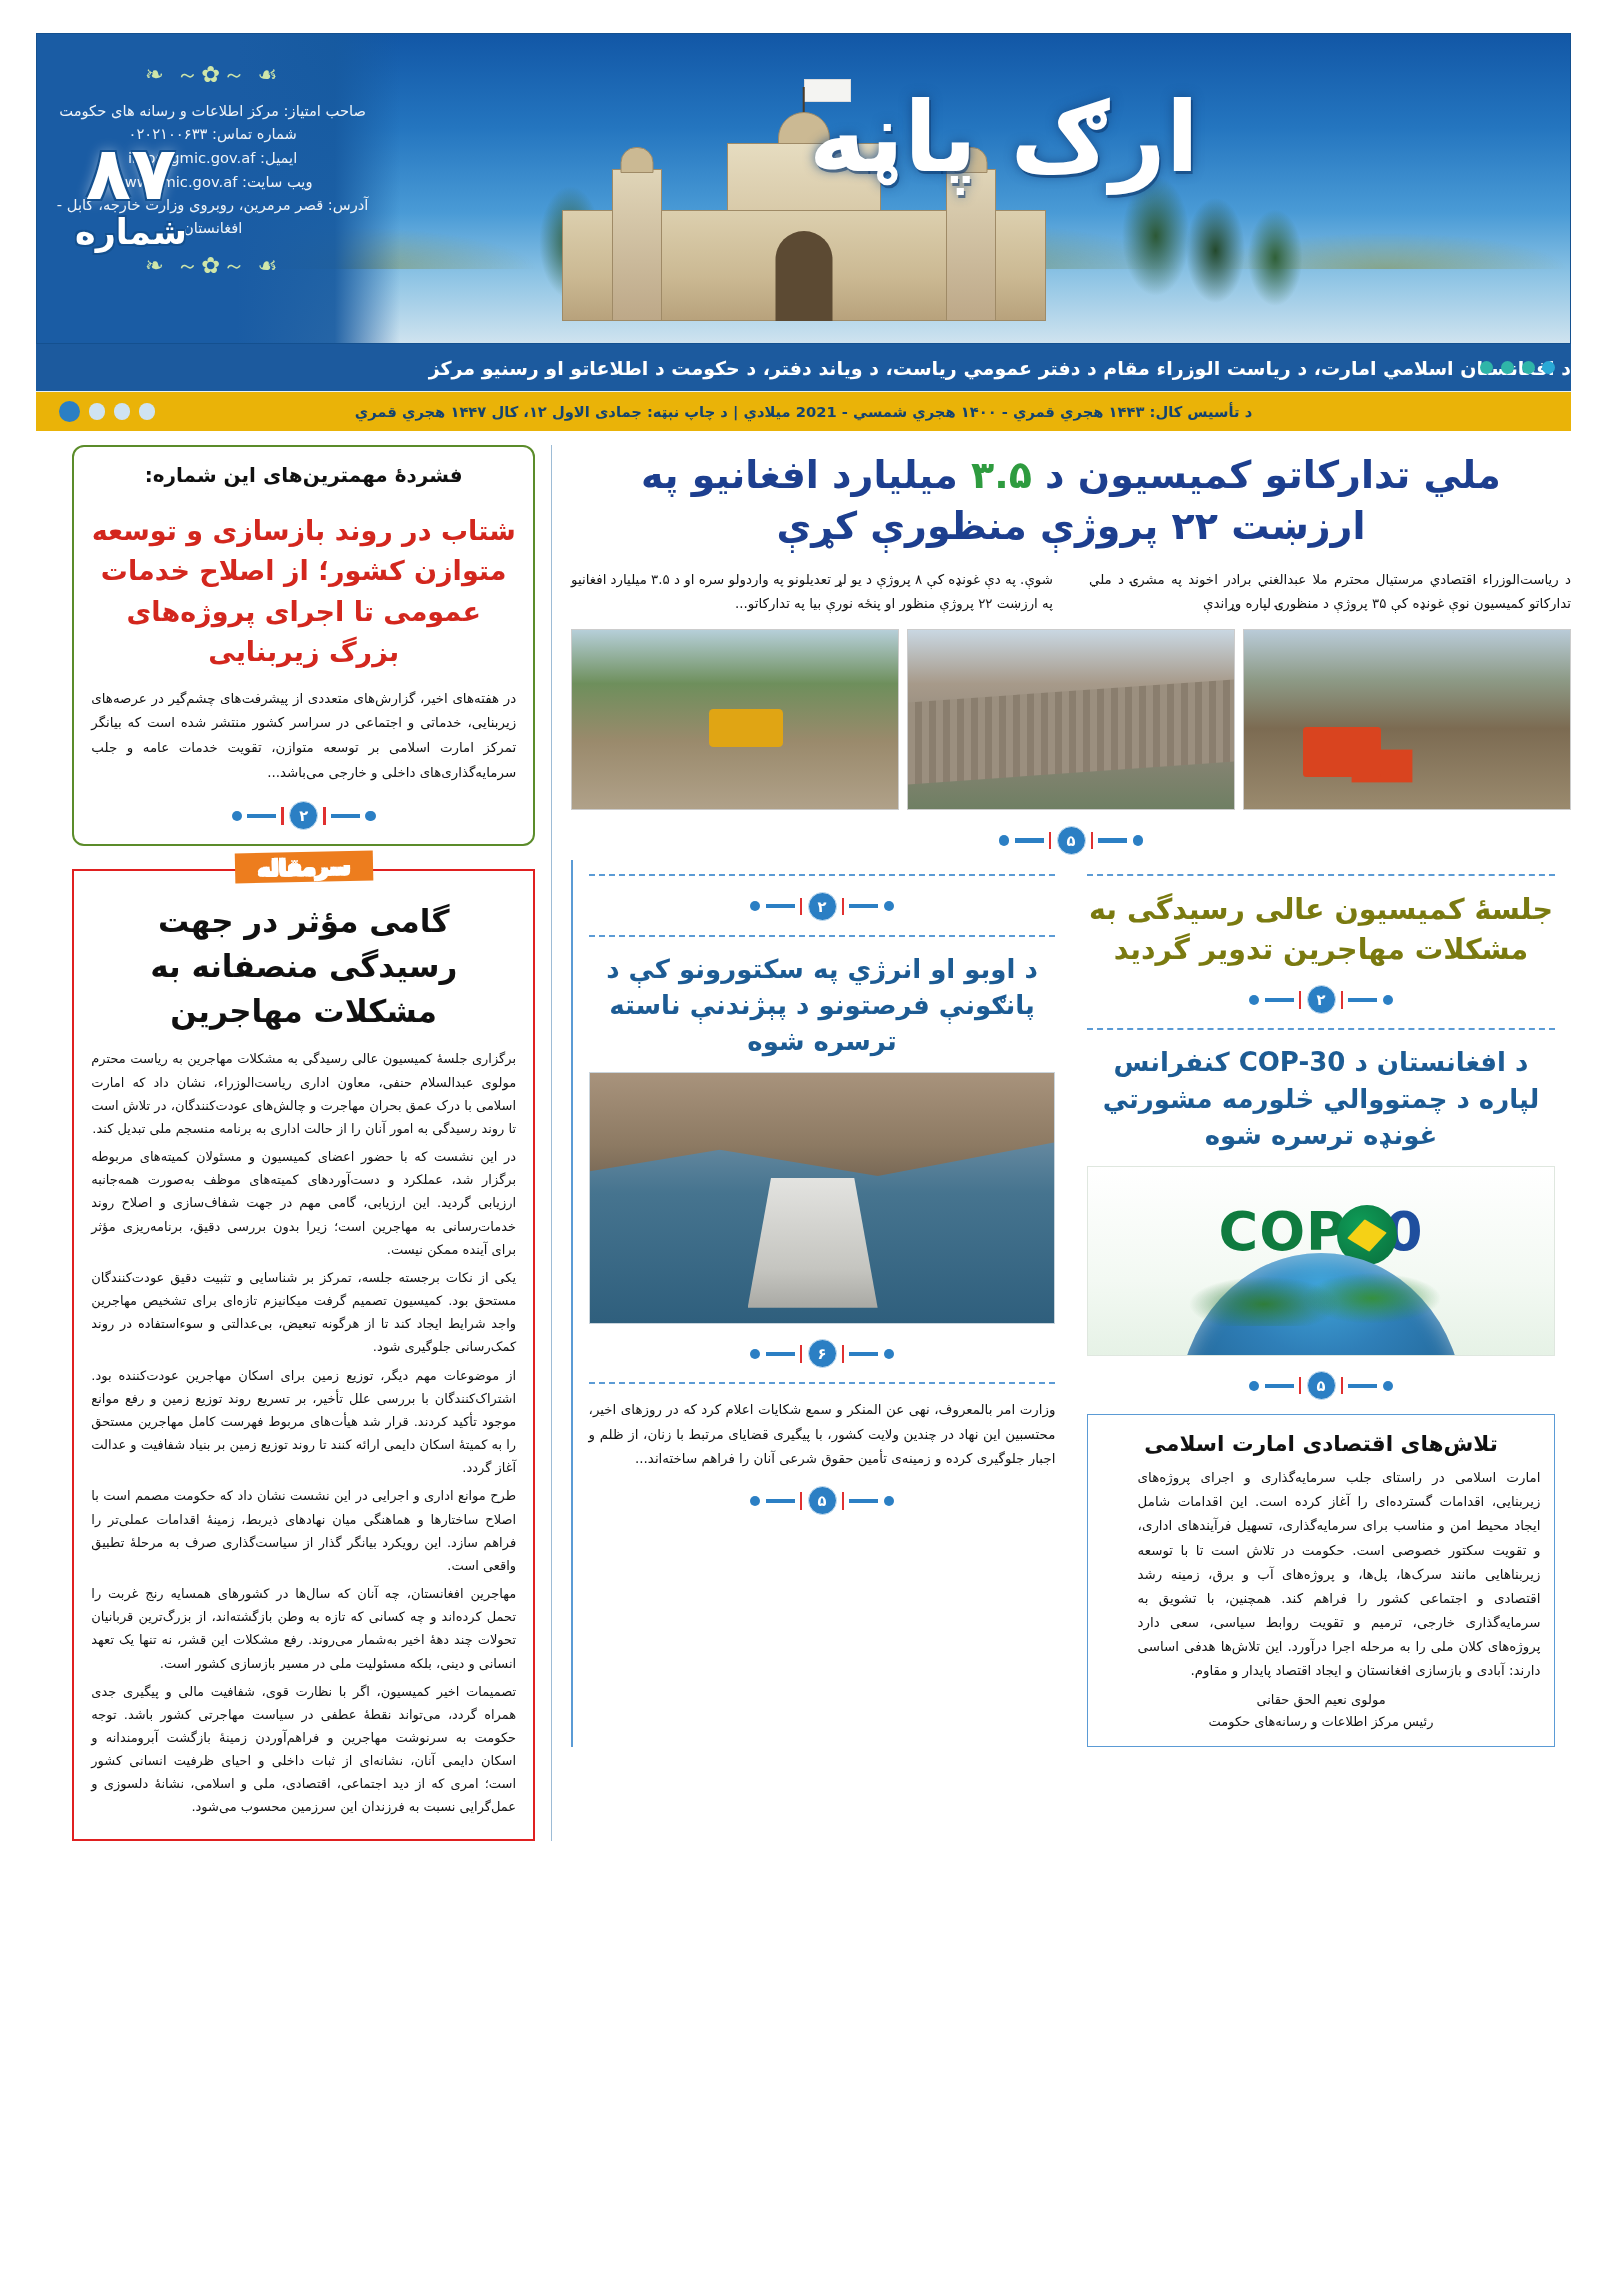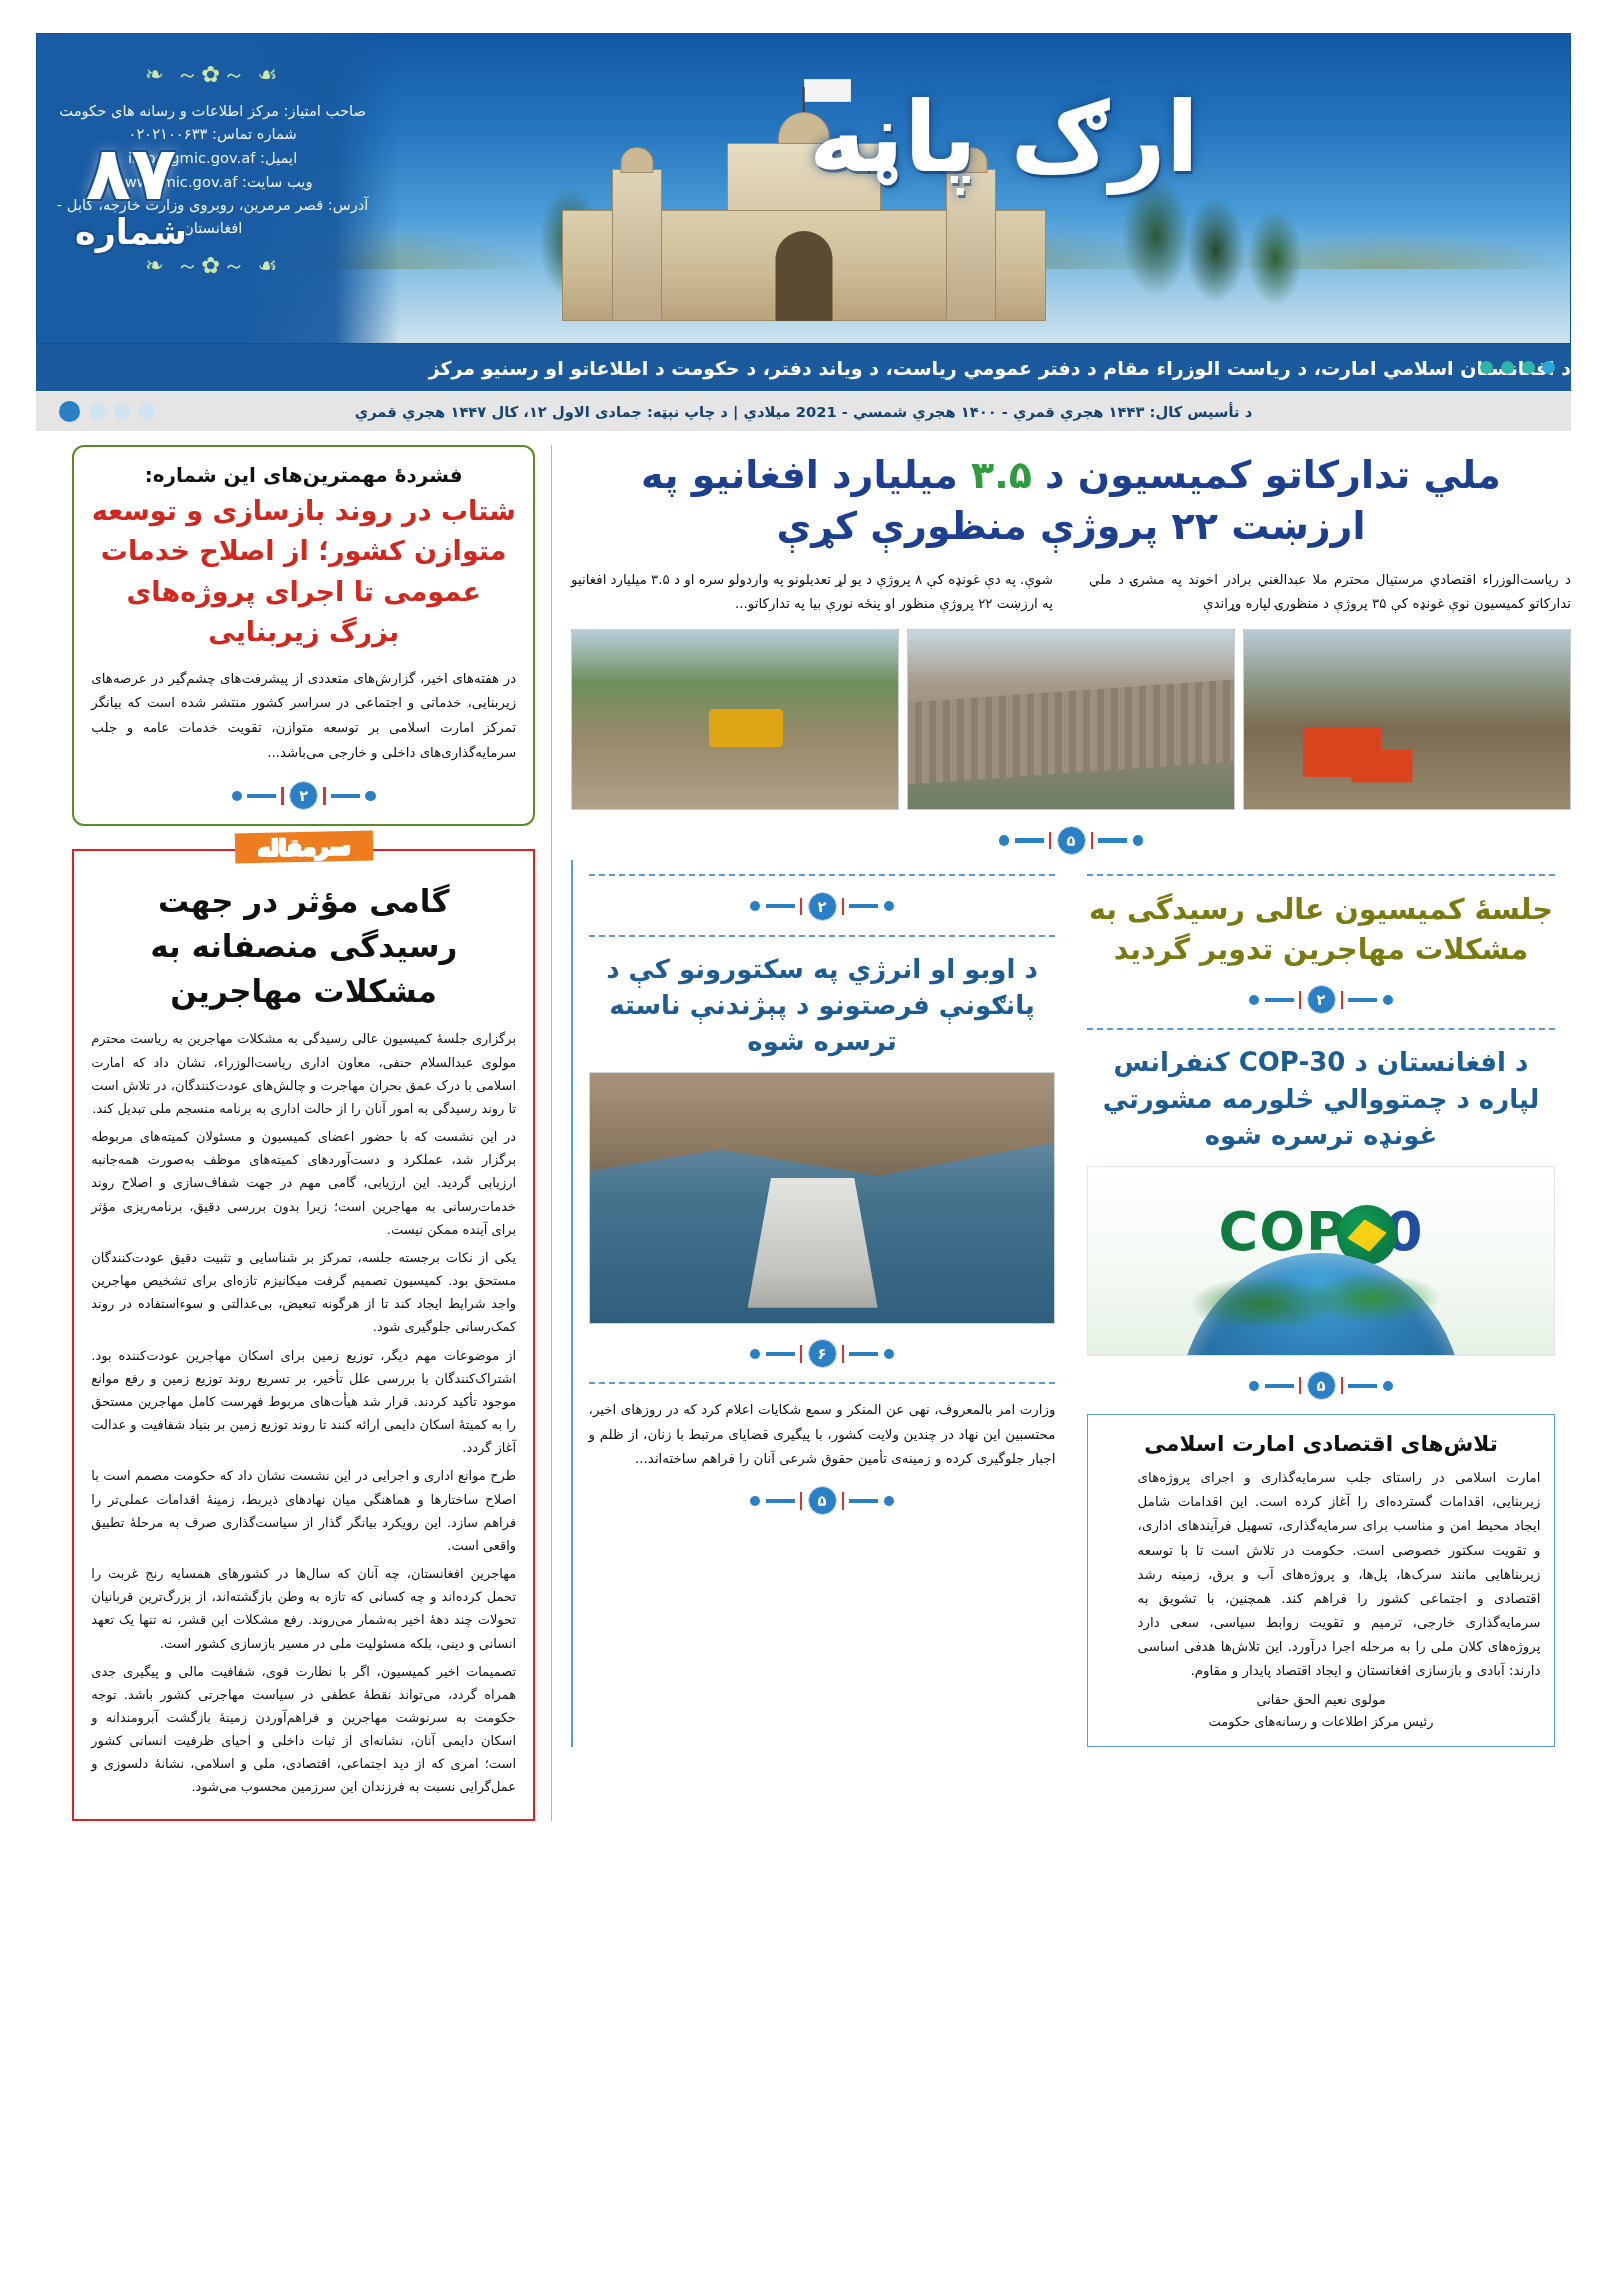--- a/index.html
+++ b/index.html
@@ -131,21 +131,21 @@
   .bar-dark {
     margin: 0 36px; height: 47px; background: #1c5a9e;
     display: flex; align-items: center; justify-content: flex-start; position: relative;
   }
   .bar-dark .txt { color: #ffffff; font-size: 19px; font-weight: bold; letter-spacing: 0.2px; }
   .bar-dark .dots { position:absolute; right: 15.6px; display:flex; gap:7.8px; }
   .bar-dark .dots i { width: 13px; height: 13px; border-radius: 50%; background:#2fb5a8; display:block; }
   .bar-dark .dots i:nth-child(1){ background:#2aa9d6; }
 
   .bar-light {
-    margin: 0 36px 0 36px; height: 40px; background: #e5e5e5;
+    margin: 0 36px 0 36px; height: 40px; background: #eab308;
     display:flex; align-items:center; justify-content:center; position:relative;
     border-top: 1.7px solid #e7f1f8;
   }
   .bar-light .txt { color: #14436f; font-size: 14.7px; font-weight: bold; }
   .bar-light .dots { position:absolute; left: 22.5px; display:flex; gap: 8.6px; align-items:center; }
   .bar-light .dots i { width: 16.4px; height:16.4px; border-radius:50%; background:#cfe3f2; display:block;}
   .bar-light .dots i.big { width: 21.6px; height:21.6px; background:#2b7fc4;}
 
   
   .content { display: flex; flex-direction: row; gap: 0; margin: 14px 36px 0 36px; }
@@ -251,21 +251,21 @@
   .box-econ h3 { text-align:center; font-size: 21.6px; font-weight:bold; color:#111; margin-bottom: 10.4px; }
   .box-econ p { font-size: 13.4px; line-height: 1.8; text-align: justify; color:#111;margin-left:36px; }
   .box-econ .sig { text-align:center; font-size: 13px; line-height: 1.7; margin-top: 6px; color:#111;}
 
   .mid-body { font-size: 13.4px; line-height: 1.8; text-align: justify; color:#111; margin-top: 12px; }
 
   
   .sum-box {
     border: 2.6px solid #5b8c2a; border-radius: 12px; padding: 15.6px 17.3px 8.6px 17.3px;
   }
-  .sum-box .kicker { text-align:center; font-size: 20px; font-weight:bold; color:#111; margin-bottom: 4px; }
+  .sum-box .kicker { text-align:center; font-size: 20px; font-weight:bold; color:#111; margin-bottom: 24px; }
   .sum-box .red-hl { text-align:center; font-size: 27px; font-weight:bold; color:#d3271e; line-height:1.5; }
   .sum-box p { font-size: 13.4px; line-height: 1.85; text-align: justify; color:#111; margin-top: 14px; }
 
   .ed-wrap { margin-top: 22.5px; position: relative; }
   .ed-tag {
     position:absolute; top: -16.4px; left: 50%; transform: translateX(-50%);
     background:#ed7d1e; color:#fff; font-size: 21.6px; font-weight:bold;
     padding: 2.6px 22.5px; z-index: 3;
     text-shadow: -1.3px -1.3px 0 #fff, 1.3px -1.3px 0 #fff, -1.3px 1.3px 0 #fff, 1.3px 1.3px 0 #fff;
     transform: translateX(-50%) rotate(-1.2deg);

